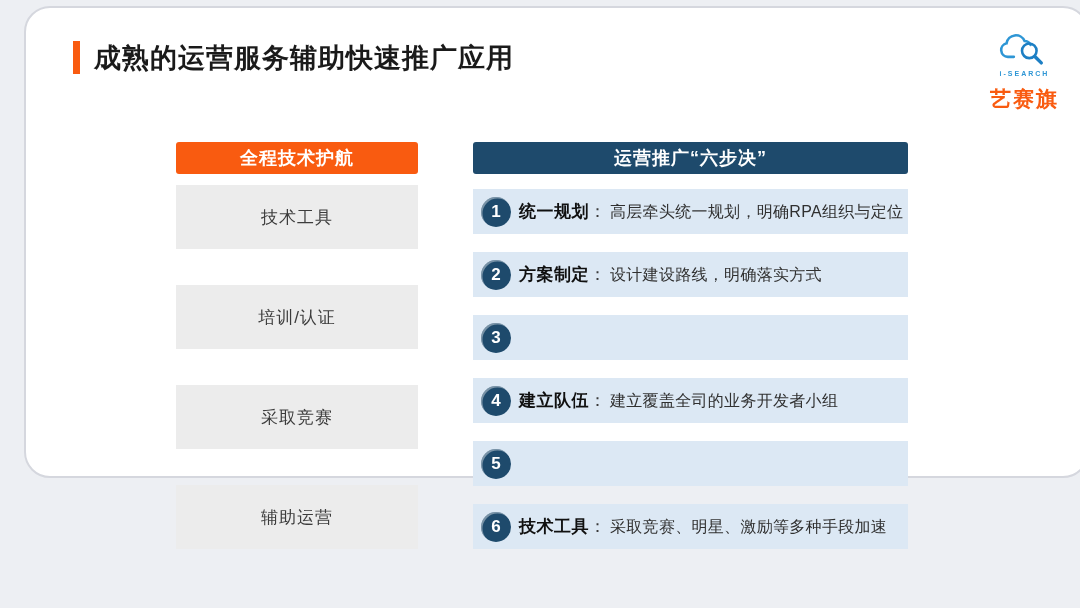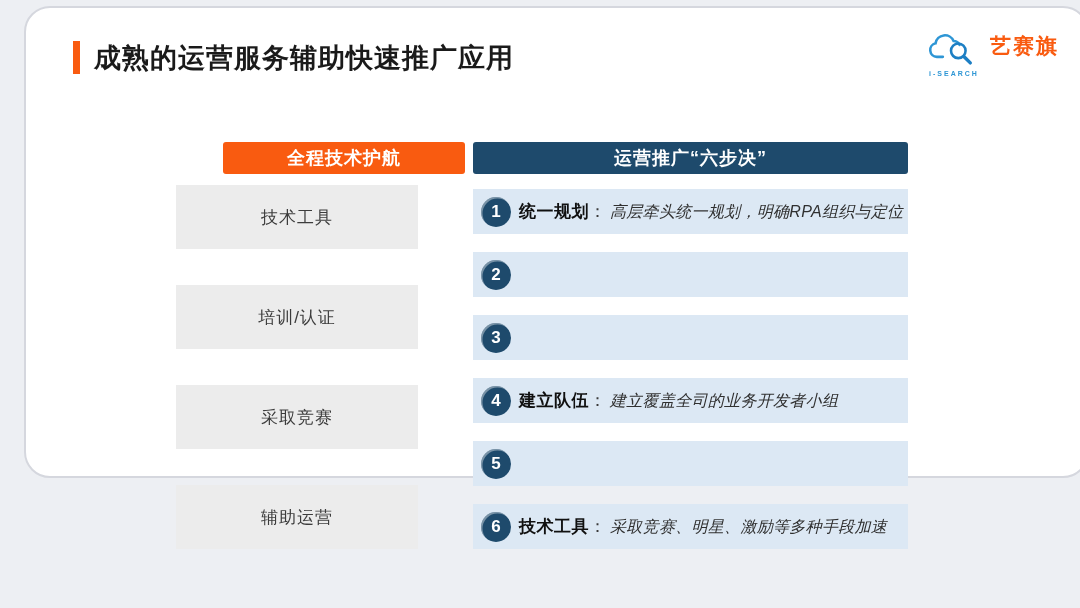--- a/index.html
+++ b/index.html
@@ -40,21 +40,21 @@
   .page-title{
     position:absolute;left:68px;top:30px;
     font-size:27px;font-weight:800;
     color:var(--title-text);
     letter-spacing:1px;
     line-height:40px;
     white-space:nowrap;
   }
   .logo{
     position:absolute;right:28px;top:24px;
-    display:flex;gap:8px;
+    display:flex;align-items:center;gap:8px;flex-direction:column;
   }
   .logo-icon-col{
     display:flex;flex-direction:column;align-items:center;
   }
   .logo-subtext{
     font-size:7px;
     color:var(--logo-blue);
     letter-spacing:2px;
     font-weight:700;
     margin-top:-2px;
@@ -66,21 +66,20 @@
   }
   
   .left-panel-header{
     position:absolute;left:150px;top:134px;
     width:242px;height:32px;
     background:var(--accent);
     border-radius:3px;
     color:#fff;font-size:18px;font-weight:700;
     display:flex;align-items:center;justify-content:center;
     letter-spacing:1px;
-    margin-left:47px;
   }
   .left-item{
     position:absolute;left:150px;
     width:242px;height:64px;
     background:var(--box-bg);
     color:var(--item-text);
     font-size:17px;
     display:flex;align-items:center;justify-content:center;
     letter-spacing:1px;
   }
@@ -111,21 +110,21 @@
     border-radius:50%;
     background:var(--navy);
     box-shadow:inset 1.5px 1.5px 0 rgba(255,255,255,.4);
     color:#fff;font-size:17px;font-weight:700;
     display:flex;align-items:center;justify-content:center;
     margin-right:8px;
   }
   .step-text{white-space:nowrap;font-size:17px}
   .step-label{font-weight:800;color:#101010;letter-spacing:.5px}
   .step-colon{color:#3a3a3a;margin-right:4px}
-  .step-desc{font-style:italic;color:var(--desc-text);font-size:16px;letter-spacing:.3px}
+  .step-desc{color:var(--desc-text);font-size:16px;letter-spacing:.3px}
 </style>
 </head>
 <body>
 
 <div class="card">
 
   <div class="accent-bar"></div>
   <div class="page-title">成熟的运营服务辅助快速推广应用</div>
 
   <div class="logo">
@@ -150,20 +149,21 @@
 
   <div class="right-panel-header">运营推广“六步决”</div>
 
   <div class="step-row sr-0">
     <span class="step-num">1</span>
     <span class="step-text"><b class="step-label">统一规划</b><span class="step-colon">：</span><span class="step-desc">高层牵头统一规划，明确RPA组织与定位</span></span>
   </div>
 
   <div class="step-row sr-1">
     <span class="step-num">2</span>
+    <span class="step-text"><b class="step-label">方案制定</b><span class="step-colon">：</span><span class="step-desc">设计建设路线，明确落实方式</span></span>
   </div>
 
   <div class="step-row sr-2">
     <span class="step-num">3</span>
   </div>
 
   <div class="step-row sr-3">
     <span class="step-num">4</span>
     <span class="step-text"><b class="step-label">建立队伍</b><span class="step-colon">：</span><span class="step-desc">建立覆盖全司的业务开发者小组</span></span>
   </div>

